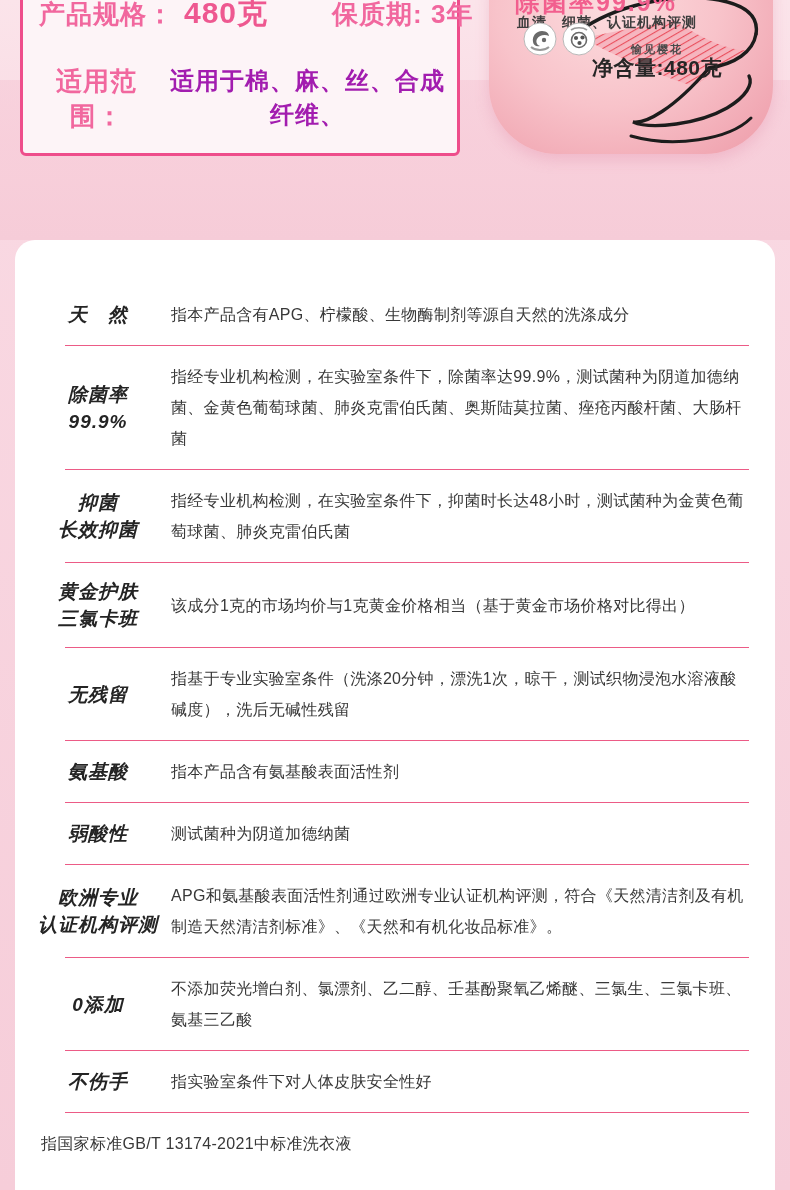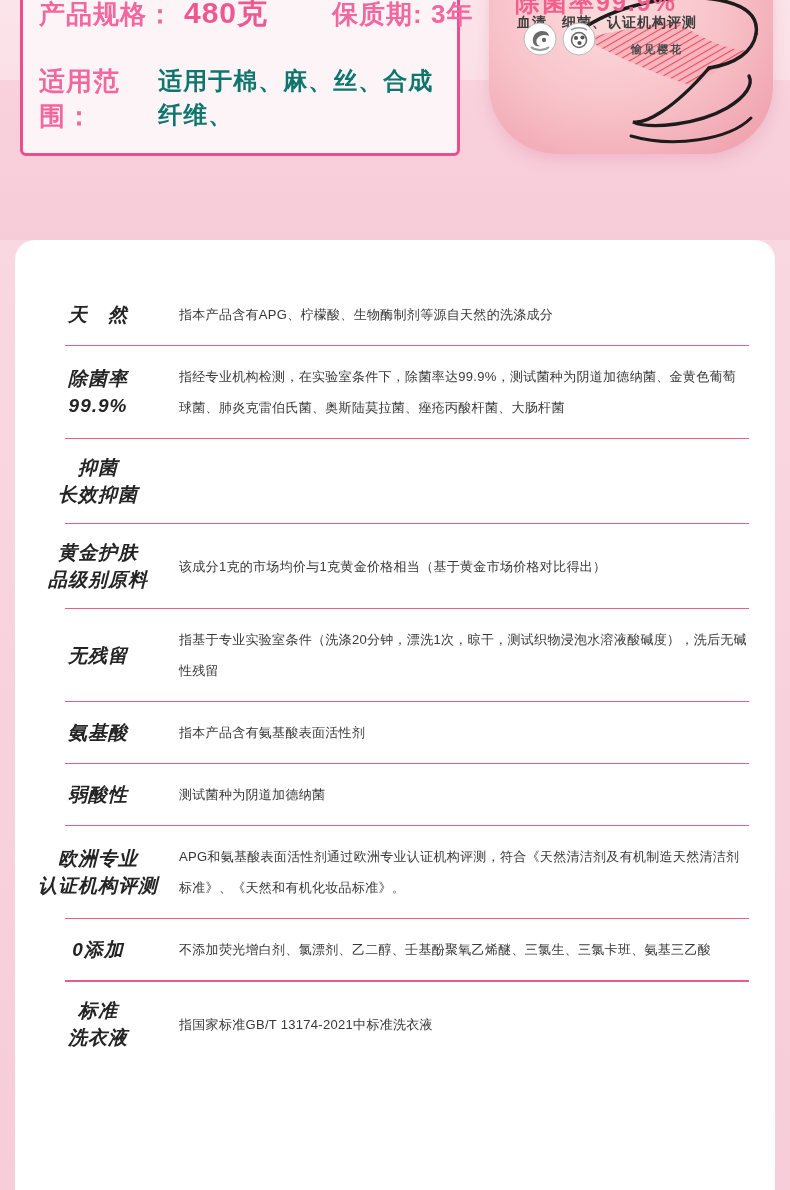--- a/index.html
+++ b/index.html
@@ -19,22 +19,22 @@
 
   .spec-box {
     position:absolute; left:20px; top:-24px; width:440px; height:180px;
     border:3px solid #ee4d8b; border-radius:6px;
     background:#fdf4f7; padding:14px 0 0 16px;
   }
   .spec-row1 { display:flex; align-items:baseline; white-space:nowrap; }
   .spec-label { font-size:26px; font-weight:700; color:#f1679e; letter-spacing:1px; }
   .spec-value { font-size:30px; font-weight:700; color:#ee5890; margin-left:10px; letter-spacing:1px; }
   .shelf-life { font-size:26px; font-weight:700; color:#f1679e; margin-left:64px; letter-spacing:1px; }
-  .spec-row2 { display:flex; margin-top:30px; }
-  .scope-value { font-size:24px; font-weight:700; color:#0f766e; line-height:34px; margin-left:4px; letter-spacing:1px; }
+  .spec-row2 { display:flex; margin-top:30px;text-align:center; }
+  .scope-value { font-size:24px; font-weight:700; color:#a21caf; line-height:34px; margin-left:4px; letter-spacing:1px; }
 
   .bottle {
     position:absolute; left:489px; top:-64px; width:284px; height:218px;
     border-radius:60px 60px 68px 68px;
     background:radial-gradient(ellipse at 42% 32%, #fcdcde 0%, #f8c3ca 48%, #f0a4b0 88%, #ea96a5 100%);
     box-shadow:0 6px 14px rgba(220,120,150,.25);
   }
   .bottle-claim {
     position:absolute; left:26px; top:50px; font-size:25px; font-weight:700;
     color:#f25f8e; letter-spacing:2px; white-space:nowrap;
@@ -62,21 +62,21 @@
   }
   .grow { display:flex; align-items:center; padding:15px 26px 15px 18px; }
   .term {
     width:130px; min-width:130px; text-align:center;
     font-size:19px; font-weight:700; color:#242424; line-height:27px;
     letter-spacing:1px;
     font-style:italic;
   }
   .term span { display:block; }
   .def {
-    flex:1; margin-left:16px; font-size:13px; color:#383838; line-height:31px;
+    flex:1; margin-left:8px; font-size:16px; color:#383838; line-height:31px;
     letter-spacing:0.3px;
   }
   .divider { height:1px; background:#ec5b86; margin:0 26px 0 50px; }
 </style>
 </head>
 <body>
 
 <div class="hero">
   <div class="hero-band"></div>
 
@@ -123,20 +123,21 @@
         <circle cx="17" cy="17" r="16" fill="#ffffff" stroke="#b9b9b9" stroke-width="1"></circle>
         <circle cx="17" cy="18" r="7.5" fill="none" stroke="#6a6a6a" stroke-width="1.6"></circle>
         <circle cx="14" cy="16" r="2.1" fill="#555"></circle>
         <circle cx="20.5" cy="15.5" r="2.1" fill="#555"></circle>
         <circle cx="17.5" cy="21" r="2.1" fill="#555"></circle>
         <path d="M 9 8 C 13 5 21 5 25 8" fill="none" stroke="#9a9a9a" stroke-width="1.6"></path>
       </svg>
     </div>
 
     <div class="bottle-scent">愉见樱花</div>
+    <div class="bottle-net">净含量:480克</div>
   </div>
 </div>
 
 <div class="card">
 
   <div class="grow">
     <div class="term">
       <span>天　然</span>
         <span></span>
     </div>
@@ -151,27 +152,28 @@
     </div>
     <div class="def">指经专业机构检测，在实验室条件下，除菌率达99.9%，测试菌种为阴道加德纳菌、金黄色葡萄球菌、肺炎克雷伯氏菌、奥斯陆莫拉菌、痤疮丙酸杆菌、大肠杆菌</div>
   </div>
   <div class="divider"></div>
 
   <div class="grow">
     <div class="term">
       <span>抑菌</span>
         <span>长效抑菌</span>
     </div>
+    <div class="def">指经专业机构检测，在实验室条件下，抑菌时长达48小时，测试菌种为金黄色葡萄球菌、肺炎克雷伯氏菌</div>
   </div>
   <div class="divider"></div>
 
   <div class="grow">
     <div class="term">
       <span>黄金护肤</span>
-        <span>品级别原料</span>
+        <span>三氯卡班</span>
     </div>
     <div class="def">该成分1克的市场均价与1克黄金价格相当（基于黄金市场价格对比得出）</div>
   </div>
   <div class="divider"></div>
 
   <div class="grow">
     <div class="term">
       <span>无残留</span>
         <span></span>
     </div>
@@ -208,23 +210,26 @@
 
   <div class="grow">
     <div class="term">
       <span>0添加</span>
         <span></span>
     </div>
     <div class="def">不添加荧光增白剂、氯漂剂、乙二醇、壬基酚聚氧乙烯醚、三氯生、三氯卡班、氨基三乙酸</div>
   </div>
   <div class="divider"></div>
 
-  <div class="divider"></div>
-
-  <div class="grow">
-    <div class="term">
-      <span>标准</span>
-        <span>洗衣液</span>
-    </div>
+  <div class="grow">
+    <div class="term">
+      <span>不伤手</span>
+        <span></span>
+    </div>
+    <div class="def">指实验室条件下对人体皮肤安全性好</div>
+  </div>
+  <div class="divider"></div>
+
+  <div class="grow">
     <div class="def">指国家标准GB/T 13174-2021中标准洗衣液</div>
   </div>
 
 </div>
 
 </body></html>

